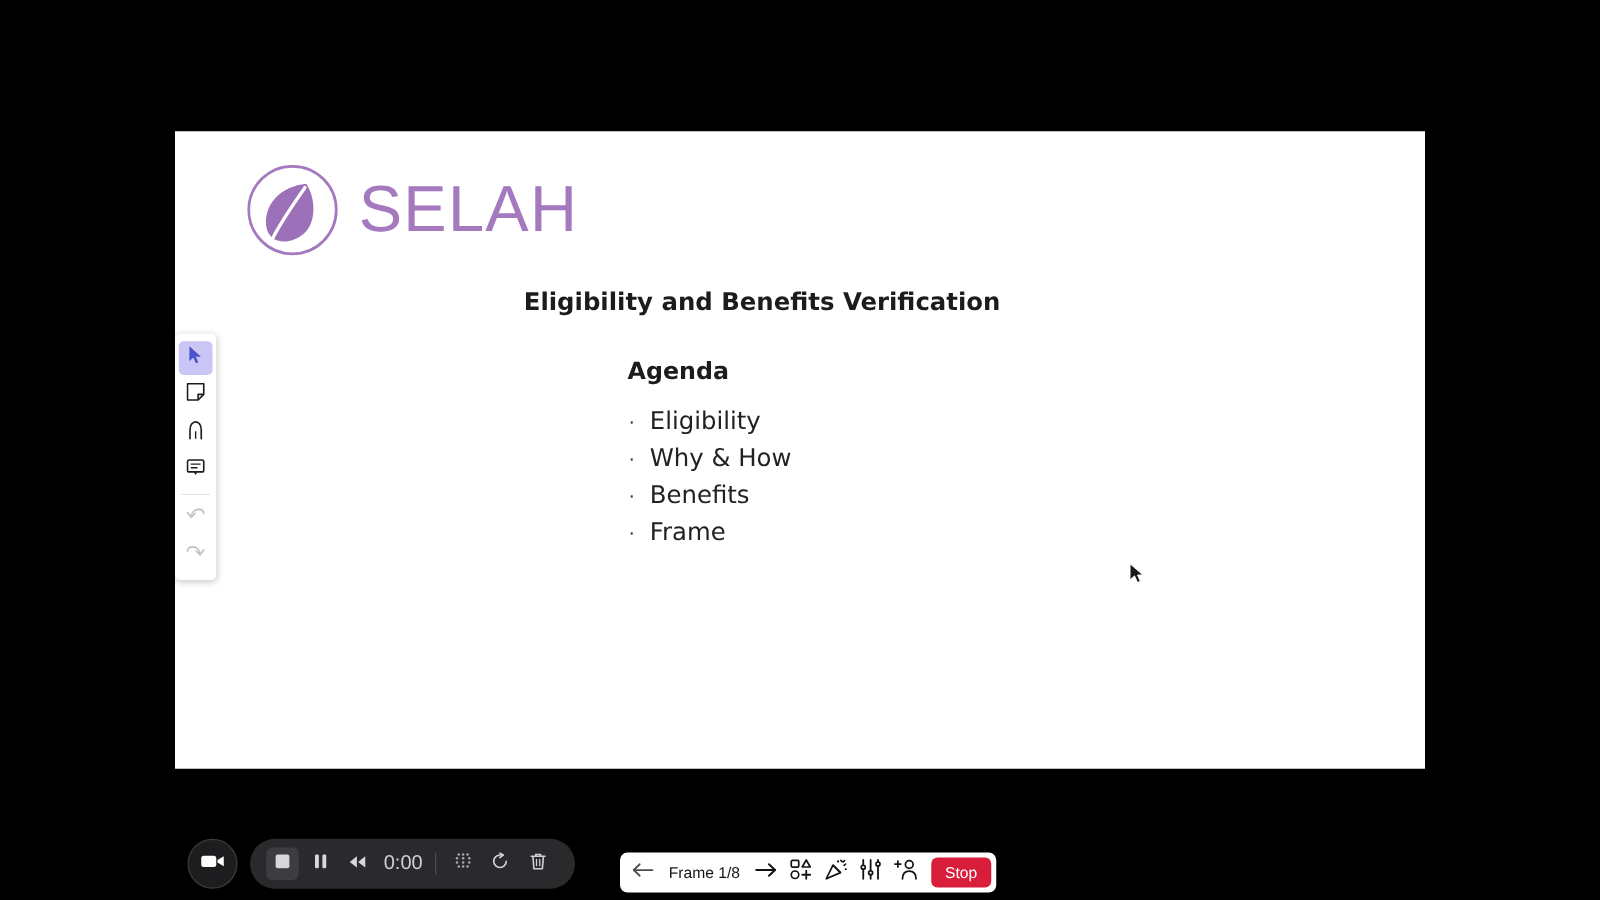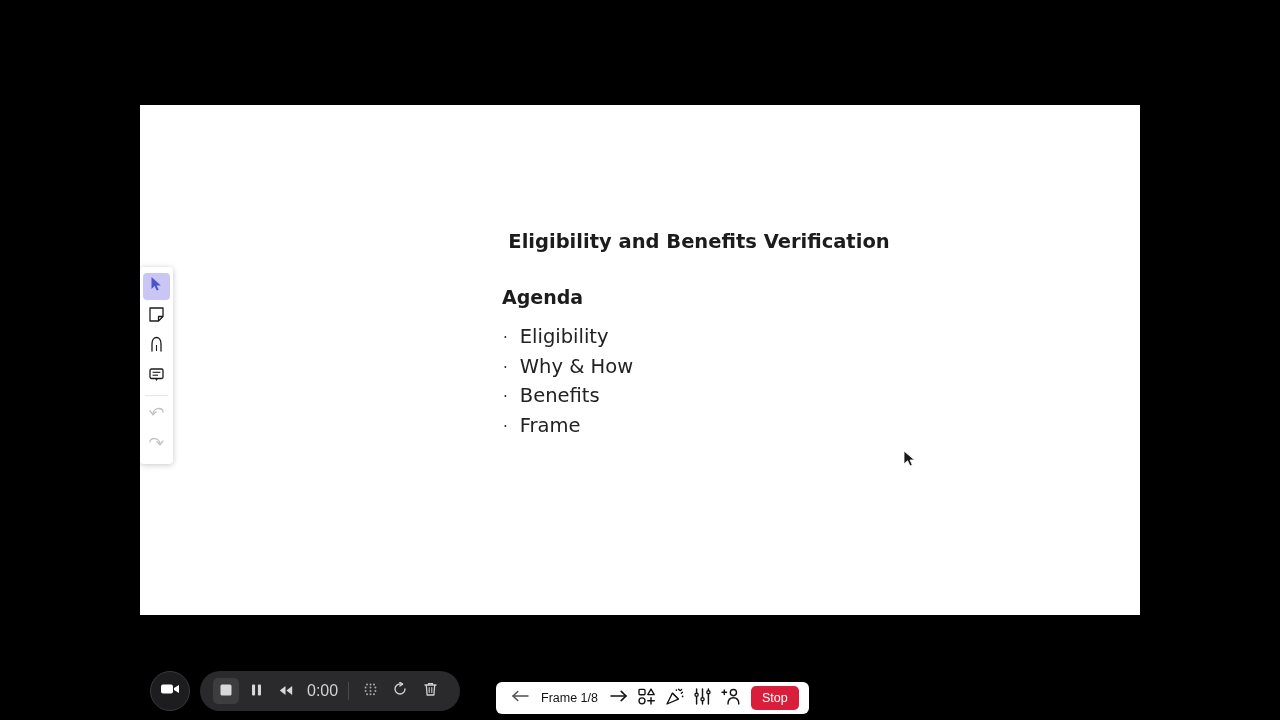--- a/index.html
+++ b/index.html
@@ -27,21 +27,21 @@
   .logo-mark { width: 78px; height: 78px; position: relative; flex: none; }
   .logo-text {
     font-family: "Liberation Sans", sans-serif;
     font-size: 52px; font-weight: 400; letter-spacing: 1px;
     color: #a479be; line-height: 1;
   }
 
   
   .slide-title {
     position: absolute; left: 279px; top: 125px;
-    width: 560px; text-align: center;
+    width: 560px; text-align: left;
     font-size: 19.5px; font-weight: bold; color: #1c1c1c;
     font-family: "DejaVu Sans", sans-serif;
   }
   .slide-subtitle {
     position: absolute; left: 362px; top: 181px;
     font-size: 19px; font-weight: bold; color: #1c1c1c;
     font-family: "DejaVu Sans", sans-serif;
   }
   .bullets {
     position: absolute; left: 363px; top: 218px;
@@ -96,21 +96,21 @@
   .rec-time {
     color: #d2d2d4; font-size: 16px; margin: 0 8px 0 4px;
     font-family: "Liberation Sans", sans-serif; min-width: 28px; text-align: center;
   }
   .rec-divider { width: 1px; height: 18px; background: #4a4a4d; margin: 0 8px 0 2px; }
 
   
   .framebar {
     position: absolute; left: 496px; top: 682px;
     height: 32px; border-radius: 6px; background: #ffffff;
-    display: flex; align-items: center; padding: 0 10px; gap: 0;
+    display: flex; align-items: center; padding: 0 4px; gap: 0;
     box-shadow: 0 1px 5px rgba(0,0,0,0.3);
   }
   .fb-icon {
     width: 28px; height: 28px;
     display: flex; align-items: center; justify-content: center;
     cursor: pointer;
   }
   .fb-label {
     font-size: 12.5px; color: #141414; padding: 0 7px;
     font-family: "Liberation Sans", sans-serif; white-space: nowrap;
@@ -123,20 +123,30 @@
     font-family: Liberation Sans, sans-serif;
   }
 </style>
 </head>
 <body>
 
 <div id="root">
 
   <div class="canvas">
 
+    <div class="logo-wrap">
+      <div class="logo-mark">
+        <svg width="78" height="78" viewBox="0 0 78 78" xmlns="http://www.w3.org/2000/svg">
+          <circle cx="39" cy="39" r="35" fill="none" stroke="#a479be" stroke-width="2.2"></circle>
+          <path d="M50 18 C 30 20, 16 34, 18 52 C 20 66, 36 68, 48 58 C 58 50, 58 30, 50 18 Z" fill="#9d70ba"></path>
+          <path d="M49 21 C 40 34, 30 48, 23 62" fill="none" stroke="#ffffff" stroke-width="2.6" stroke-linecap="round"></path>
+        </svg>
+      </div>
+      <div class="logo-text">SELAH</div>
+    </div>
 
     <div class="slide-title">Eligibility and Benefits Verification</div>
     <div class="slide-subtitle">Agenda</div>
 
     <ul class="bullets">
       <li>
         <span class="dot">·</span>
         <span>Eligibility</span>
       </li>
       <li>

